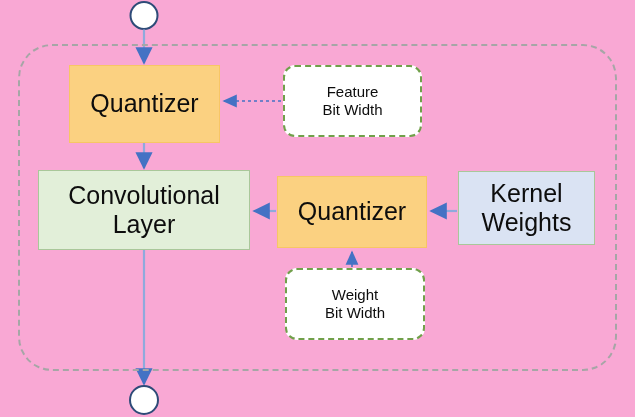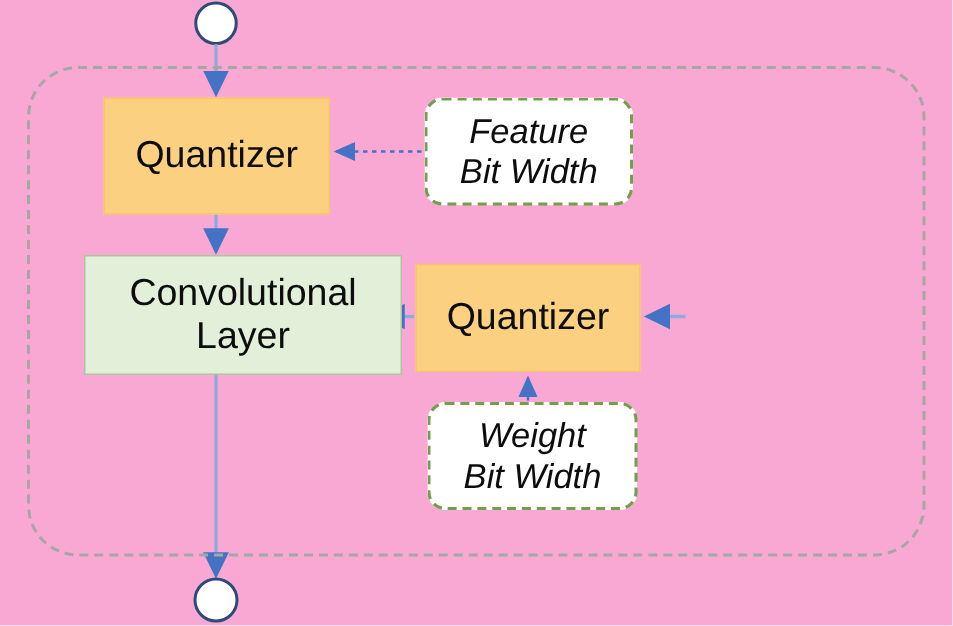--- a/index.html
+++ b/index.html
@@ -43,35 +43,33 @@
   .quantizer {
     background: #FBD181;
     border: 1px solid #F7C665;
     font-size: 25px;
   }
   
   .conv-layer {
     background: #E2EFD9;
     border: 1px solid #A9C79A;
     font-size: 25px;
-    margin-left: 18px;
   }
   
   .kernel-weights {
     background: #DAE3F3;
     border: 1px solid #A9C79A;
     font-size: 25px;
   }
   
   .param-box {
     background: #ffffff;
     border: 2px dashed #70A04A;
     border-radius: 12px;
-    font-size: 23px;
-    font-style: italic;
+    font-size: 15px;
   }
   
   .container-box {
     position: absolute;
     left: 18px;
     top: 44px;
     width: 599px;
     height: 327px;
     box-sizing: border-box;
     border: 2px dashed #A6A6A6;
@@ -127,19 +125,23 @@
 
   <div class="node conv-layer" style="left:38px; top:170px; width:212px; height:80px;">
     <span class="node-label">Convolutional
 Layer</span>
   </div>
 
   <div class="node quantizer" style="left:277px; top:176px; width:150px; height:72px;">
     <span class="node-label">Quantizer</span>
   </div>
 
+  <div class="node kernel-weights" style="left:458px; top:171px; width:137px; height:74px;">
+    <span class="node-label">Kernel
+Weights</span>
+  </div>
 
   <div class="node param-box" style="left:285px; top:268px; width:140px; height:72px;">
     <span class="node-label">Weight
 Bit Width</span>
   </div>
 
 </div>
 
 </body></html>

